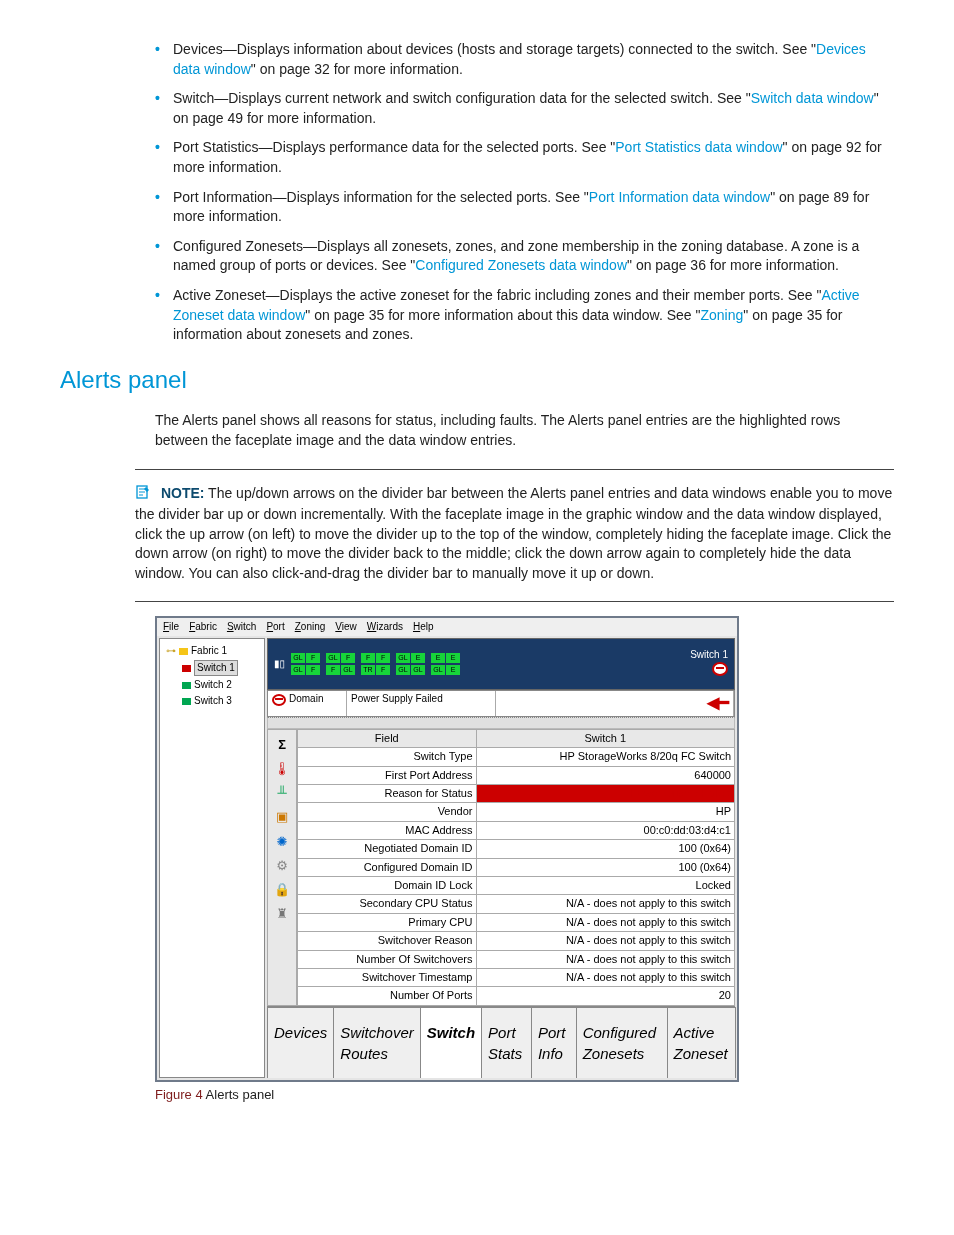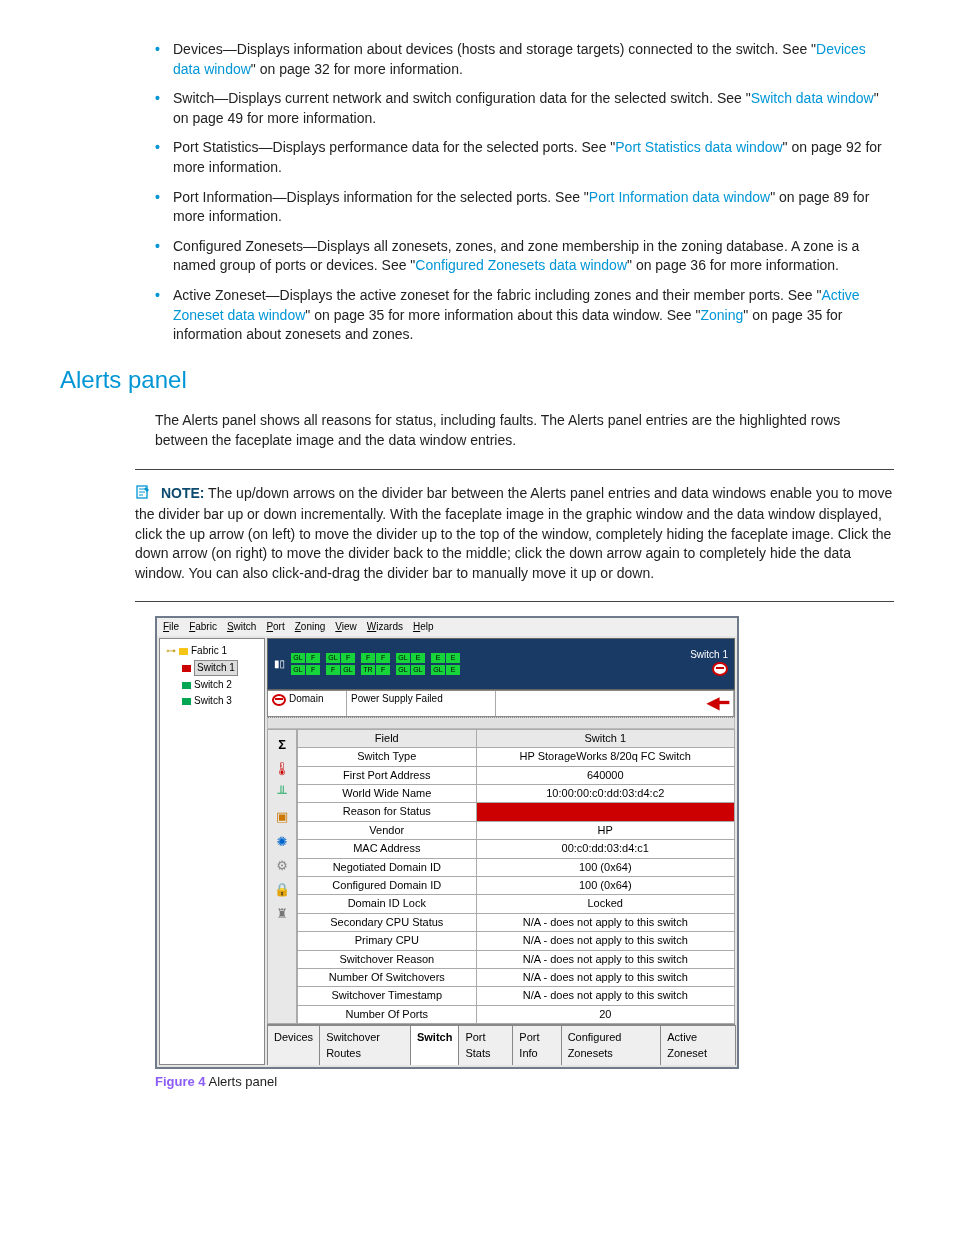--- a/index.html
+++ b/index.html
@@ -97,31 +97,31 @@
   .divider{height:10px;background:#e0e0e0;border:1px solid #bbb;
     border-top:1px dotted #888;}
   .grid-wrap{display:flex;}
   .iconcol{width:30px;background:#e8e8e8;border:1px solid #aaa;
     display:flex;flex-direction:column;align-items:center;gap:6px;padding:6px 0;}
   .iconcol span{font-size:13px;}
   table.data {
     border-collapse:collapse; width:100%; background:#fff; font-size:11px;
   }
   table.data th, table.data td {
-    border:1px solid #aaa; padding:1px 3px; text-align:center;
+    border:1px solid #aaa; padding:1px 3px; text-align:right;
   }
   table.data th { background:#e8e8e8; text-align:center; font-weight:normal;}
   tr.hl td:last-child { background:#cc0000; color:#cc0000;}
   .tabs{display:flex;background:#e0e0e0;border-top:1px solid #888;}
-  .tab{border:1px solid #888;border-bottom:none;padding:4px 6px;
-    background:#efefef;font-size:11px;margin-right:-1px;}
+  .tab{border:1px solid #888;border-bottom:none;padding:14px 6px;
+    background:#efefef;font-size:15px;margin-right:-1px;font-style:italic;}
   .tab.active{background:#fff;font-weight:bold;}
   .tab.first{margin-left:0;}
   .fig-caption{margin-left:95px;font-size:13px;margin-top:4px;}
-  .fig-caption b{color:#8b5cf6;font-weight:bold;}
+  .fig-caption b{color:#7f1d1d;font-weight:normal;}
 </style>
 </head>
 <body>
 
 <ul class="bullets" id="bullets">
     <li>Devices—Displays information about devices (hosts and storage targets) connected to the switch. See "<span class="link">Devices data window</span>" on page 32 for more information.</li>
     <li>Switch—Displays current network and switch configuration data for the selected switch. See "<span class="link">Switch data window</span>" on page 49 for more information.</li>
     <li>Port Statistics—Displays performance data for the selected ports. See "<span class="link">Port Statistics data window</span>" on page 92 for more information.</li>
     <li>Port Information—Displays information for the selected ports. See "<span class="link">Port Information data window</span>" on page 89 for more information.</li>
     <li>Configured Zonesets—Displays all zonesets, zones, and zone membership in the zoning database. A zone is a named group of ports or devices. See "<span class="link">Configured Zonesets data window</span>" on page 36 for more information.</li>
@@ -264,24 +264,20 @@
             </thead>
           <tbody id="tbody">
               <tr>
                 <td>Switch Type</td>
                 <td>HP StorageWorks 8/20q FC Switch</td>
               </tr>
               <tr>
                 <td>First Port Address</td>
                 <td>640000</td>
               </tr>
-              <tr>
-                <td>World Wide Name</td>
-                <td>10:00:00:c0:dd:03:d4:c2</td>
-              </tr>
               <tr class="hl">
                 <td>Reason for Status</td>
                 <td>Power Supply Failed</td>
               </tr>
               <tr>
                 <td>Vendor</td>
                 <td>HP</td>
               </tr>
               <tr>
                 <td>MAC Address</td>

